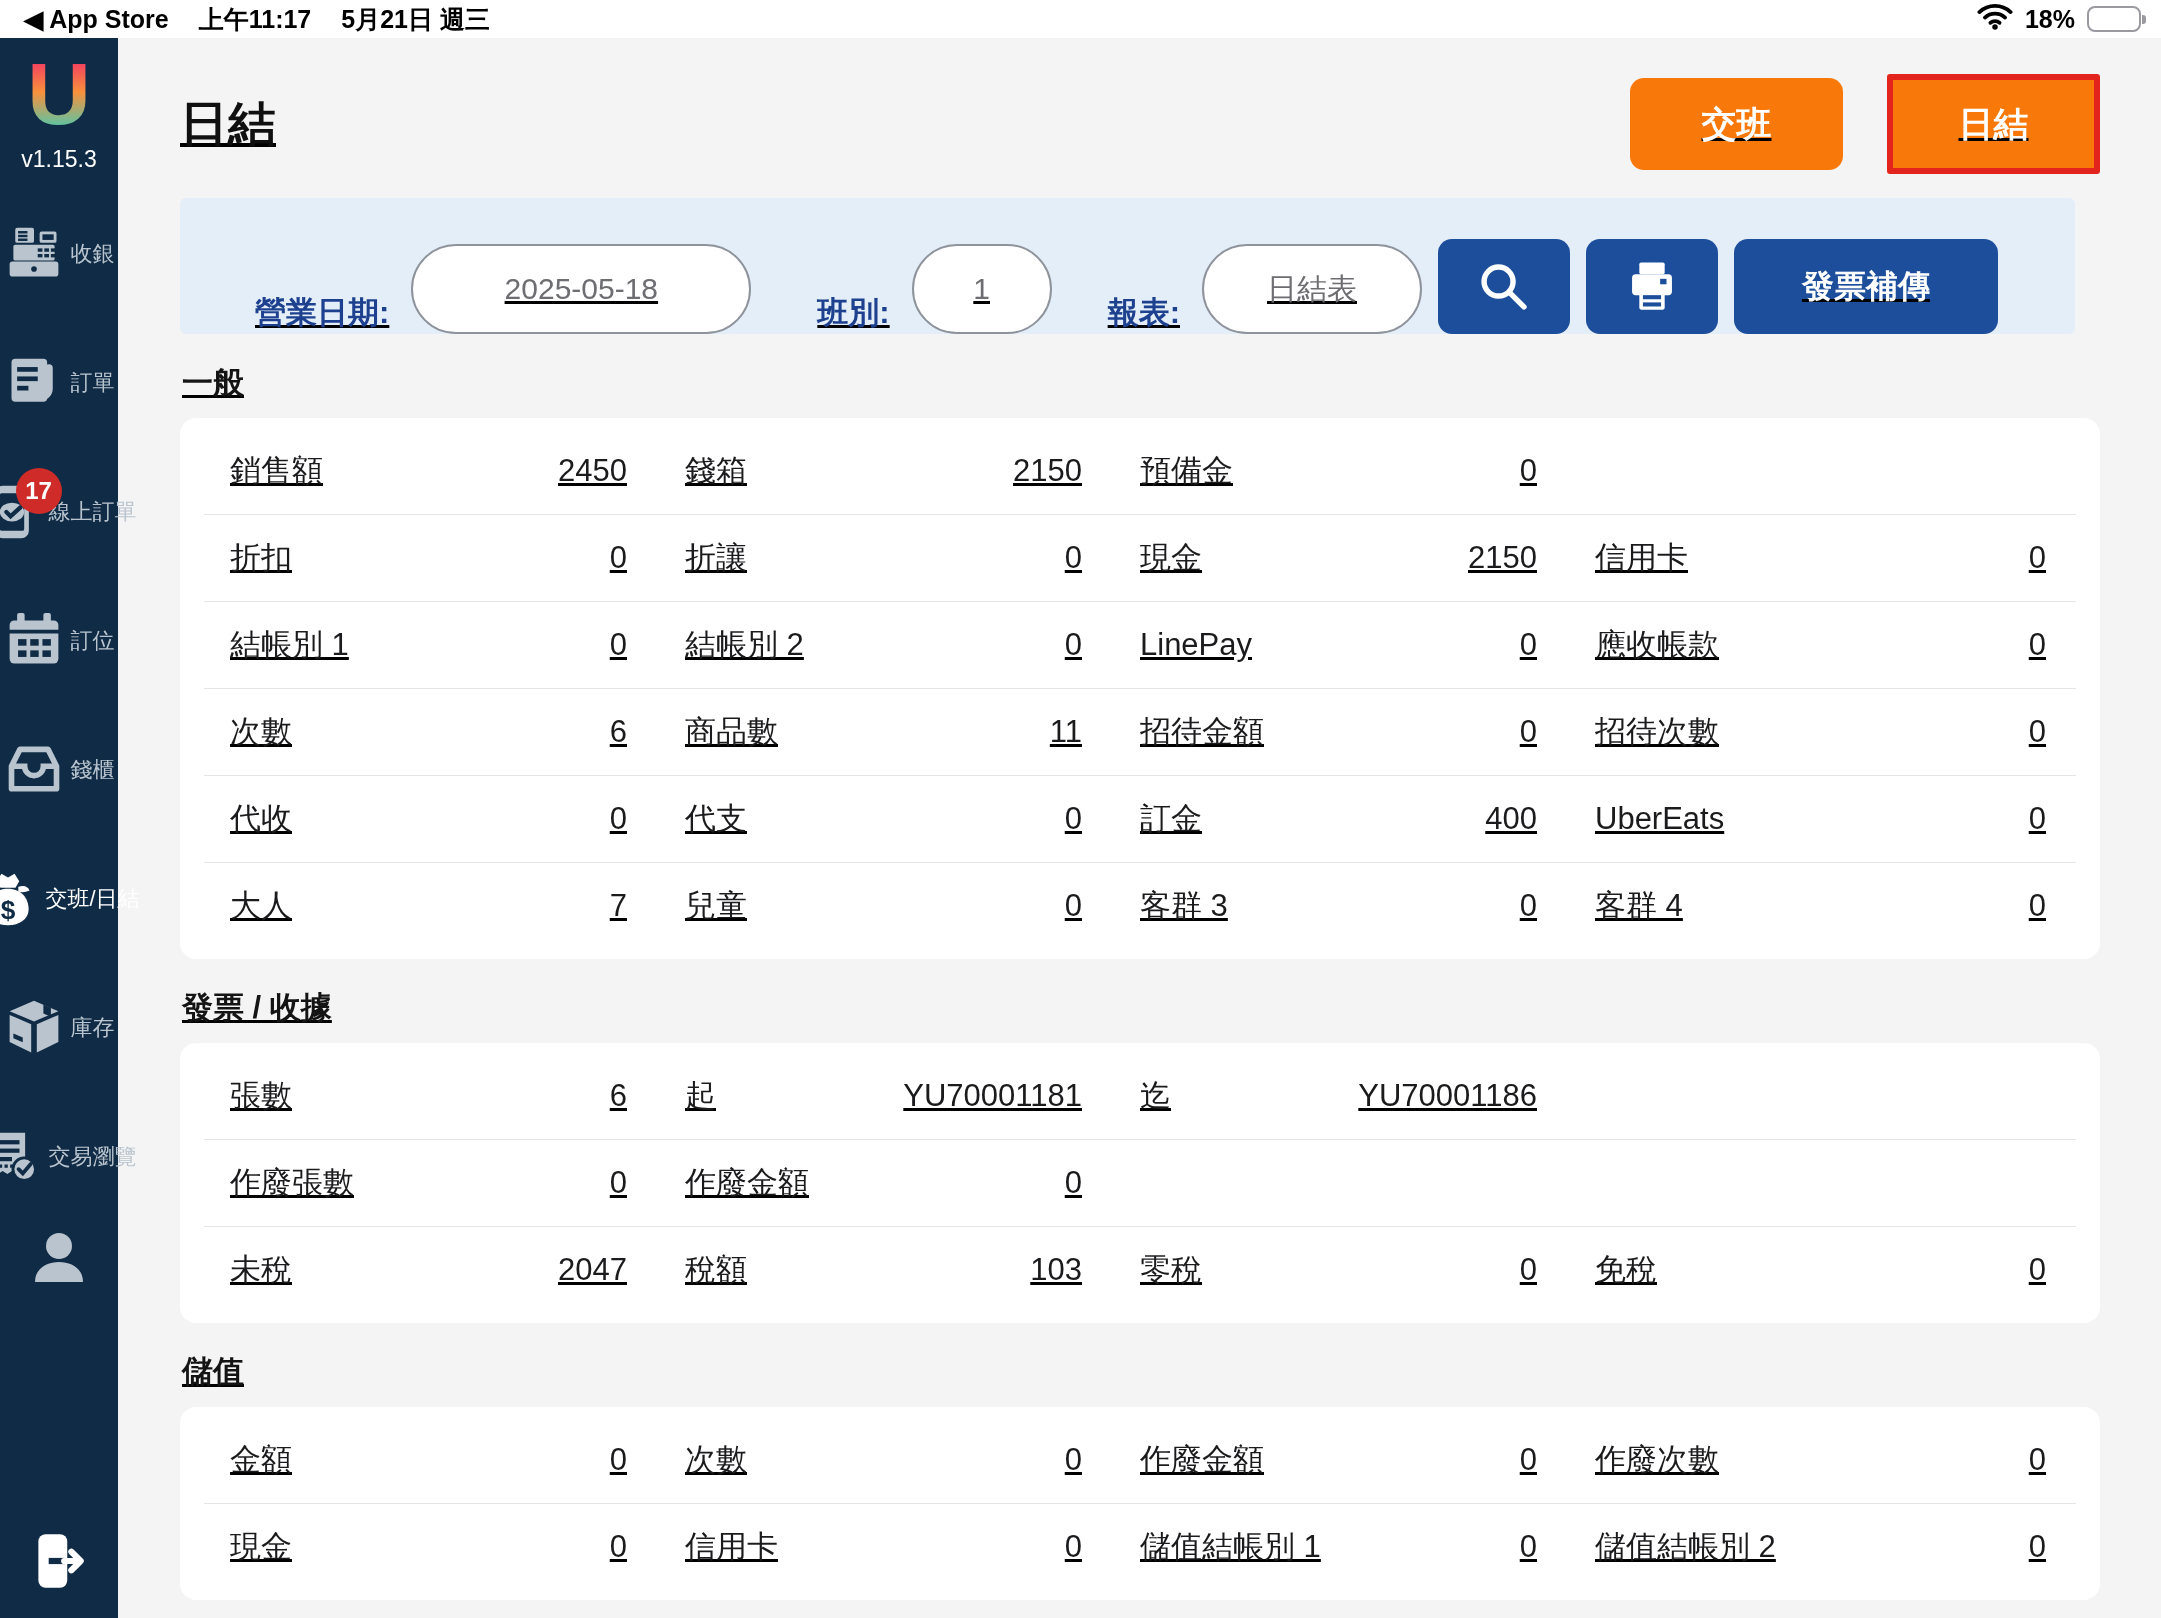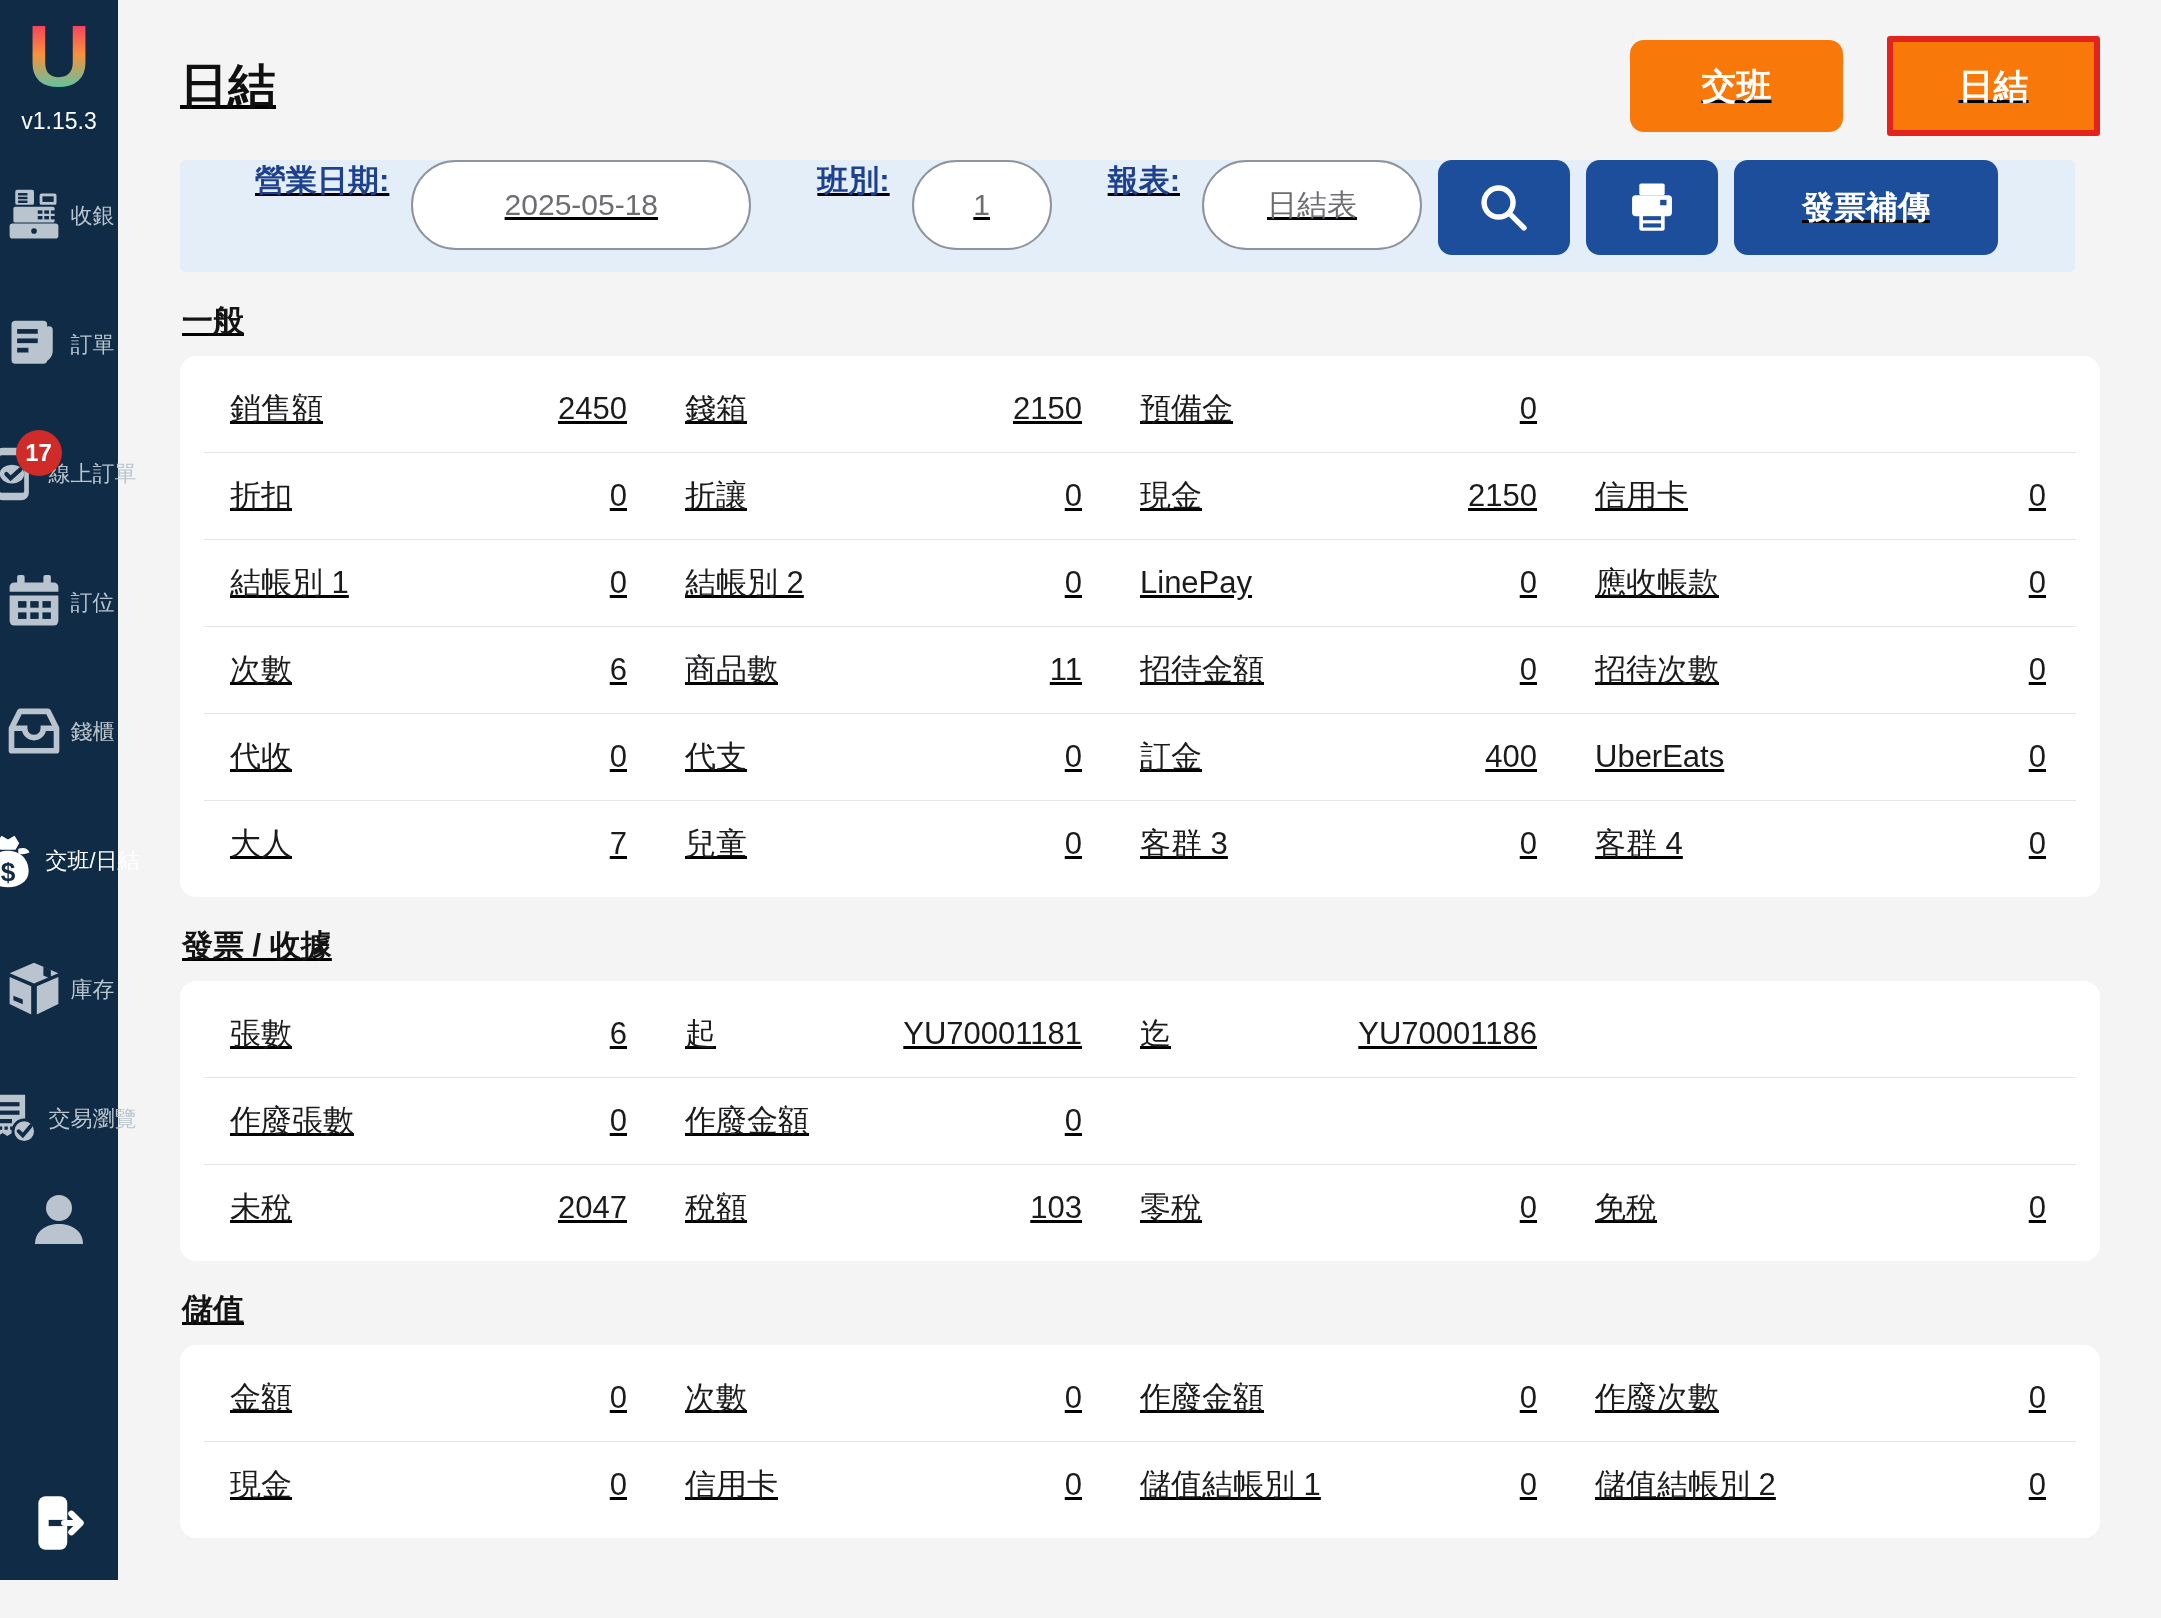--- a/index.html
+++ b/index.html
@@ -38,22 +38,22 @@
 
   
   .header-row{margin-top:36px;display:flex;justify-content:space-between;align-items:center;}
   h1{margin:0;font-size:48px;color:#101010;font-weight:700;}
   .header-buttons{display:flex;gap:44px;align-items:center;}
   .btn-orange{width:213px;height:92px;background:#f8790a;color:#fff;font-size:35px;font-weight:700;
     border:none;border-radius:14px;cursor:pointer;font-family:inherit;}
   .btn-orange.selected{border:6px solid #e3241d;border-radius:3px;height:100px;}
 
   
-  .filter-bar{margin-top:24px;margin-right:25px;height:112px;background:#e4eef9;border-radius:6px;
-    display:flex;align-items:flex-start;padding:0 13px 0 75px;}
+  .filter-bar{margin-top:24px;margin-right:25px;height:136px;background:#e4eef9;border-radius:6px;
+    display:flex;align-items:flex-end;padding:0 13px 0 75px;}
   .flabel{font-size:31px;font-weight:700;color:#1d418f;margin-right:22px;white-space:nowrap;}
   .pill{background:#fff;border:2px solid #8e939c;border-radius:46px;height:90px;font-size:30px;color:#6d6d72;
     font-family:inherit;cursor:pointer;box-sizing:border-box;}
   .pill-date{width:340px;margin-right:66px;}
   .pill-shift{width:140px;margin-right:56px;}
   .pill-report{width:220px;}
   .sq-btn{width:132px;height:95px;background:#1c4e9c;border:none;border-radius:14px;margin-left:16px;
     cursor:pointer;display:flex;align-items:center;justify-content:center;}
   .sq-btn:first-of-type{margin-left:auto;}
   .sq-btn svg{width:58px;height:58px;}
@@ -67,20 +67,39 @@
   .trow + .trow{border-top:1.5px solid #e5e5e8;}
   .cell{display:flex;justify-content:space-between;align-items:center;padding-right:58px;font-size:31px;color:#1b1b1d;}
   .cell:nth-child(4){padding-right:4px;}
   .stat-label{white-space:nowrap;}
 </style>
 </head>
 <body>
 
 <div class="page">
 
+  <div class="status-bar">
+    <div class="sb-left">
+      <span>◀ App Store</span>
+      <span>上午11:17</span>
+      <span>5月21日 週三</span>
+    </div>
+    <div class="sb-right">
+      <span>
+        <svg width="36" height="28" viewBox="0 0 30 23">
+          <path d="M2 8.2 a19 19 0 0 1 26 0" stroke="#000" stroke-width="3.2" fill="none" stroke-linecap="round"></path>
+          <path d="M6.6 12.8 a12.3 12.3 0 0 1 16.8 0" stroke="#000" stroke-width="3.2" fill="none" stroke-linecap="round"></path>
+          <path d="M11.2 17.2 a6.2 6.2 0 0 1 7.6 0" stroke="#000" stroke-width="3.2" fill="none" stroke-linecap="round"></path>
+          <circle cx="15" cy="20.6" r="2.3" fill="#000"></circle>
+        </svg>
+      </span>
+      <span>18%</span>
+      <span class="bat"><span class="bat-fill"></span></span>
+    </div>
+  </div>
 
   <div class="app">
 
     <aside class="sidebar">
       <div class="logo">U</div>
       <div class="version">v1.15.3</div>
       <nav class="nav" id="nav">
           <div class="nav-item">
             <span class="icon-wrap">
               <svg viewBox="0 0 64 64" fill="currentColor">

